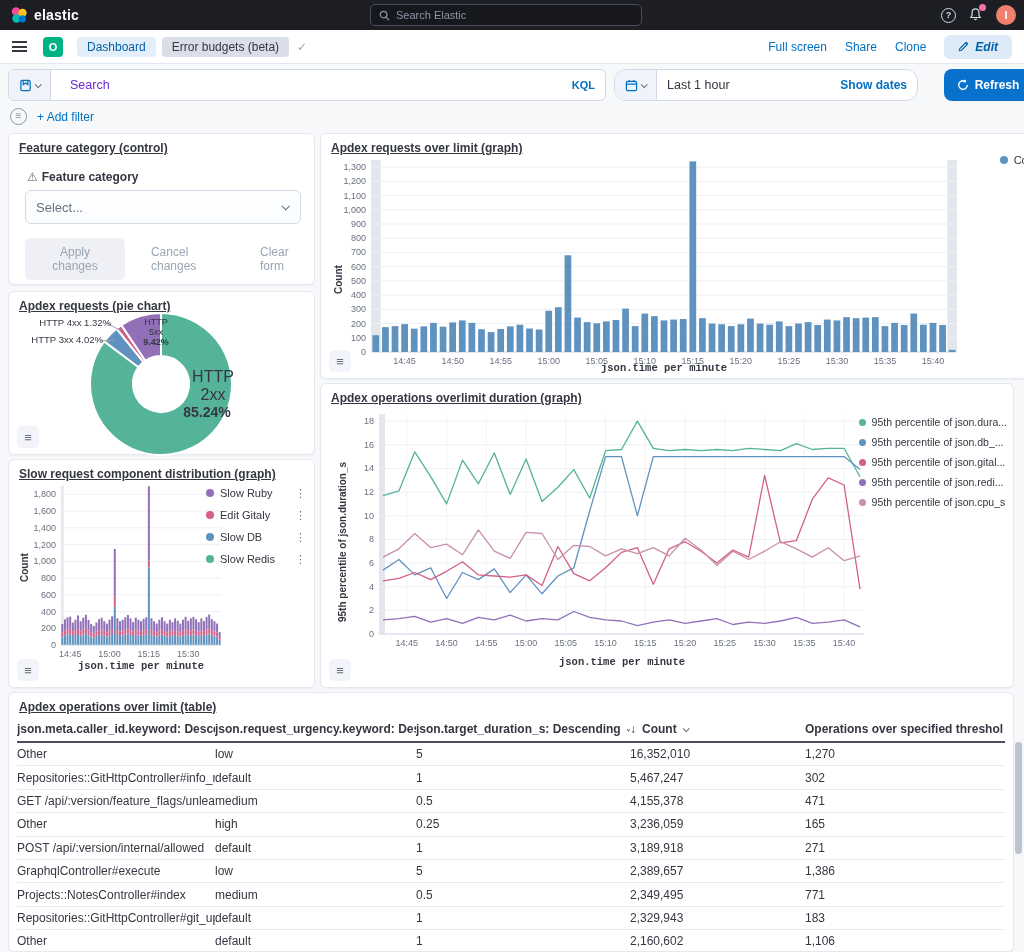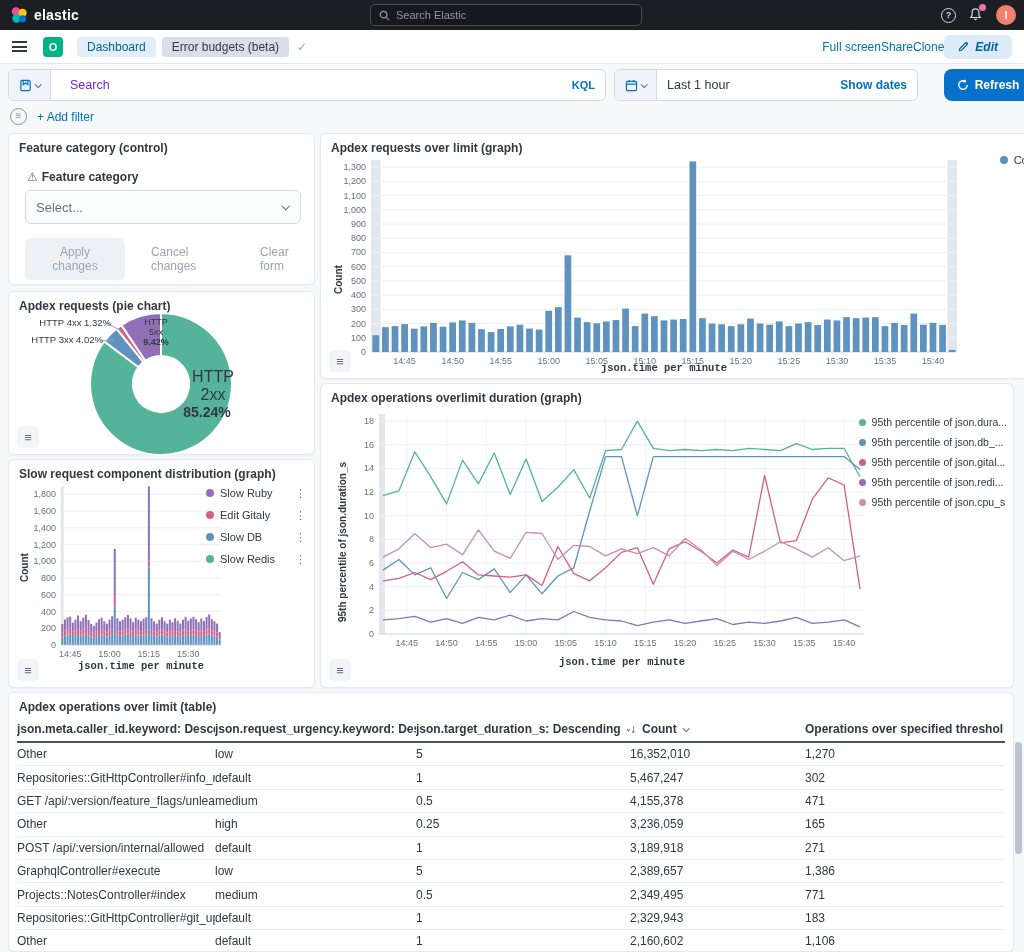--- a/index.html
+++ b/index.html
@@ -27,50 +27,50 @@
   .navbar { position:absolute; left:0; top:30px; width:1024px; height:34px; background:#fff;
     border-bottom:1px solid #E2E6EE; display:flex; align-items:center; padding:0 12px; z-index:20; }
   .burger { width:15px; height:11px; border-top:2px solid #343741; border-bottom:2px solid #343741; position:relative; }
   .burger::after { content:""; position:absolute; left:0; top:2.5px; width:15px; height:2px; background:#343741; }
   .space-badge { width:20px; height:20px; border-radius:4px; background:#00B386; color:#fff; font-size:11px;
     font-weight:bold; display:flex; align-items:center; justify-content:center; margin:0 14px 0 16px; }
   .crumb { font-size:12px; padding:3px 10px; border-radius:4px; }
   .crumb-link { background:#E2EEF9; color:#0061A6; margin-right:6px; }
   .crumb-current { background:#D9DEE8; color:#343741; }
   .crumb-check { color:#98A2B3; font-size:12px; margin-left:8px; }
-  .nav-right { margin-left:auto; display:flex; align-items:center; }
+  .nav-right { margin-left:auto; display:flex; align-items:center; gap:18px; }
   .nav-link { color:#0071C2; font-size:12px; cursor:pointer; }
   .edit-btn { display:flex; align-items:center; gap:6px; background:#DDEBF8; color:#0061A6;
     font-size:12px; font-weight:bold; border:none; border-radius:6px; padding:5px 14px; cursor:pointer;font-style:italic; }
 
   
   .querybar { position:absolute; left:8px; top:69px; width:1008px; height:32px; display:flex; gap:8px; z-index:10; }
   .search-group { flex:0 0 598px; display:flex; align-items:center; border:1px solid #D3DAE6;
     border-radius:6px; background:#fff; overflow:hidden; }
   .prepend { width:42px; height:100%; background:#F0F3F9; border-right:1px solid #D3DAE6;
     display:flex; align-items:center; justify-content:center; gap:3px; cursor:pointer; }
   .search-placeholder { flex:1; font-size:12.5px; color:#6d28d9; padding-left:19px; }
   .kql { font-size:11px; font-weight:bold; color:#0071C2; padding-right:10px; cursor:pointer; }
   .date-group { flex:0 0 304px; display:flex; align-items:center; border:1px solid #D3DAE6;
-    border-radius:6px; background:#fff; overflow:hidden; }
+    border-radius:12px; background:#fff; overflow:hidden; }
   .date-text { font-size:12.5px; color:#343741; padding-left:10px; flex:1; }
   .show-dates { font-size:12px; font-weight:bold; color:#0071C2; padding-right:10px; cursor:pointer; white-space:nowrap; }
   .refresh-btn { flex:0 0 88px; background:#0871CC; border:none; border-radius:8px; color:#fff;
     font-size:12px; font-weight:bold; display:flex; align-items:center; justify-content:center; gap:6px; cursor:pointer;margin-left:18px; }
   .chev { display:inline-block; width:5px; height:5px; border-right:1.4px solid #69707D;
     border-bottom:1.4px solid #69707D; transform:rotate(45deg) translateY(-1px); }
   .filterbar { position:absolute; left:10px; top:108px; display:flex; align-items:center; gap:10px; z-index:10; }
   .filter-sets { width:17px; height:17px; border:1.4px solid #8B93A3; border-radius:50%; color:#8B93A3;
     font-size:10px; line-height:14px; text-align:center; cursor:pointer; }
   .add-filter { font-size:12px; color:#0071C2; cursor:pointer; }
 
   
   .panel { position:absolute; background:#fff; border:1px solid #E4E8F0; border-radius:6px;
     box-shadow:0 1px 2px rgba(60,70,90,.05); }
-  .panel-title { position:absolute; left:10px; top:7px; font-size:12px; font-weight:bold; color:#343741; white-space:nowrap; }
+  .panel-title { position:absolute; left:10px; top:7px; font-size:12px; font-weight:bold; color:#343741; white-space:nowrap;text-decoration:underline; }
   .p-control { left:8px; top:133px; width:307px; height:152px; }
   .p-pie     { left:8px; top:291px; width:307px; height:164px; }
   .p-slow    { left:8px; top:459px; width:307px; height:229px; }
   .p-bar     { left:320px; top:133px; width:734px; height:246px; }
   .p-lines   { left:320px; top:383px; width:694px; height:305px; }
   .p-table   { left:8px; top:692px; width:1006px; height:260px; }
   .panel svg { position:absolute; left:0; top:0; }
   svg text { font-family:"Liberation Sans","DejaVu Sans",sans-serif; }
   .tick { font-size:9px; fill:#69707D; }
   .ltoggle { position:absolute; left:8px; bottom:6px; width:22px; height:22px; border-radius:5px;

